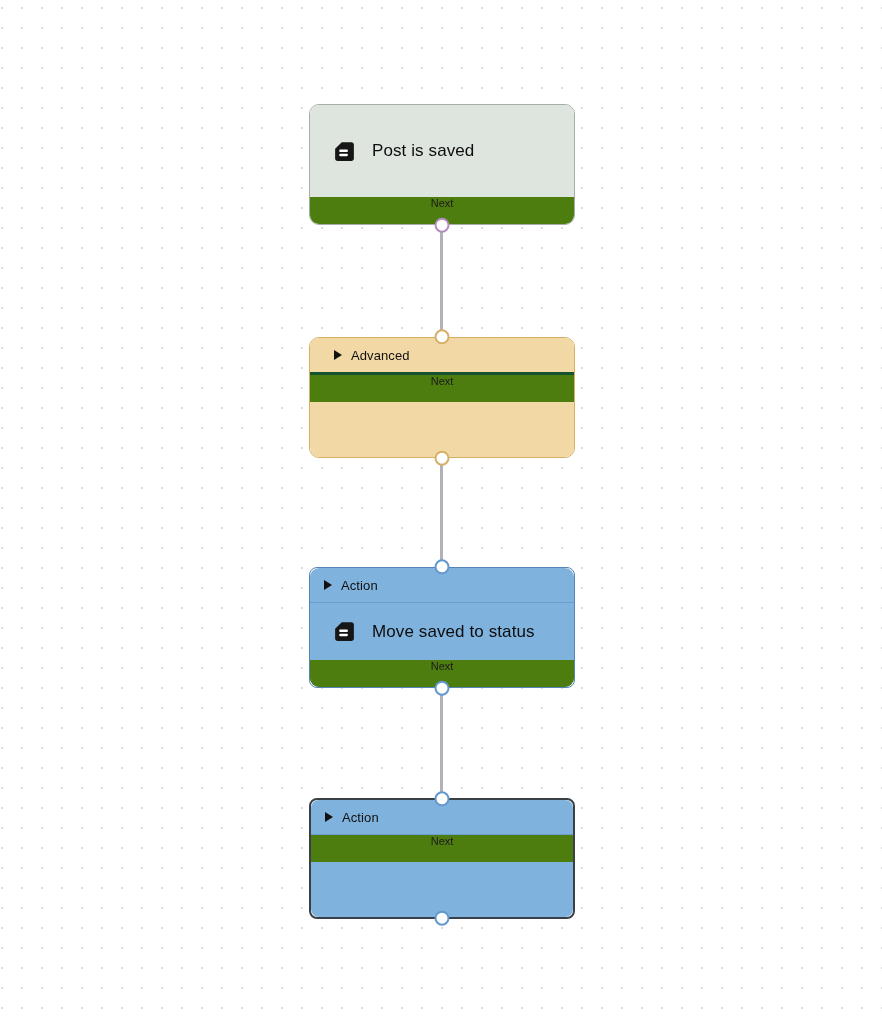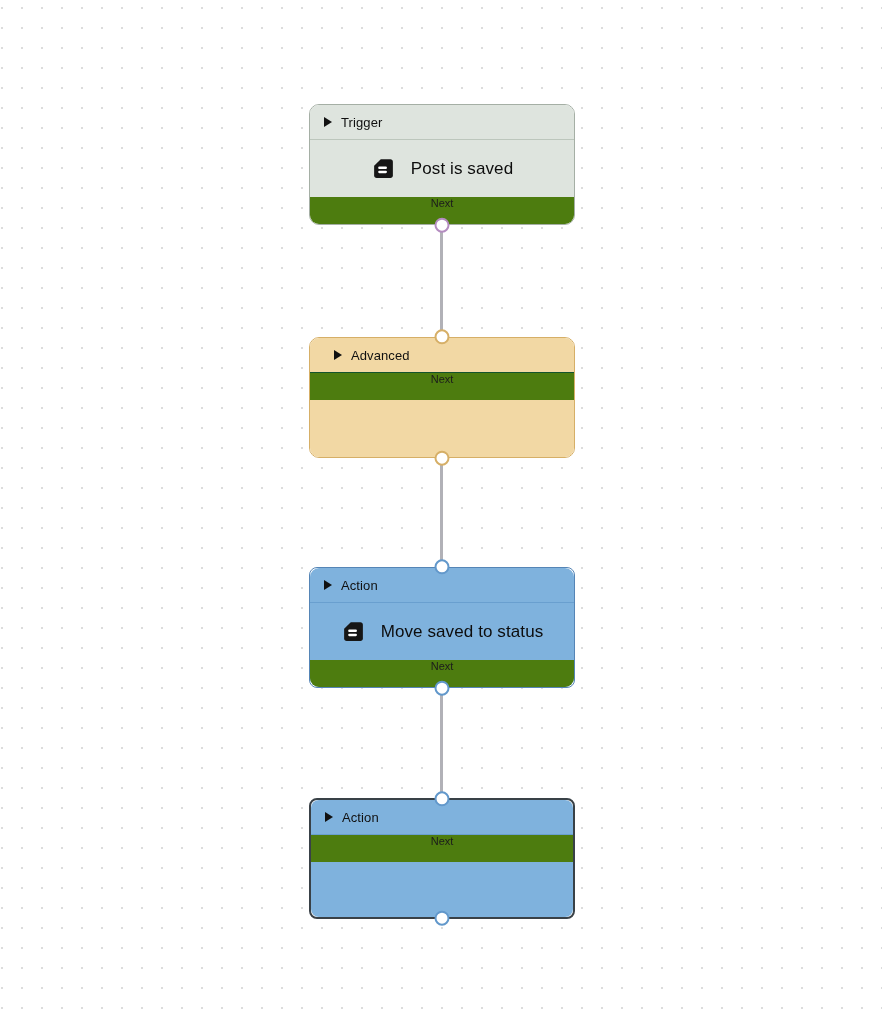--- a/index.html
+++ b/index.html
@@ -32,40 +32,40 @@
   .node-inner{
     position:absolute;inset:0;border-radius:9px;overflow:hidden;
     display:flex;flex-direction:column;
   }
   .node--trigger{border-color:#a5afa5;}
   .node--trigger .node-inner{background:#dee4de;}
   .node--trigger .node-header{border-bottom:1px solid #bcc6bc;}
   .node--trigger .handle{border-color:#b48cc0;}
   .node--advanced{border-color:#d6af67;}
   .node--advanced .node-inner{background:#f2d8a4;}
-  .node--advanced .node-header{border-bottom:1px solid #14532d;padding-left:24px;}
+  .node--advanced .node-header{border-bottom:3px solid #14532d;padding-left:24px;}
   .node--advanced .handle{border-color:#d6af67;}
   .node--action{border-color:#5585b6;border-radius:8px;}
   .node--action .node-inner{background:#7fb2dd;}
   .node--action .node-header{border-bottom:1px solid #699fcf;}
   .node--action .handle{border-color:#6298cb;}
   .node--selected{border-color:#394147;border-width:2px;}
   .node--selected .node-inner{border-radius:8px;}
 
   .node-header{
     height:34px;flex:none;display:flex;align-items:center;
     padding:0 14px;gap:9px;
   }
   .tri{
     width:0;height:0;flex:none;
     border-left:8px solid #111;border-top:5px solid transparent;border-bottom:5px solid transparent;
   }
   .node-category{font-size:13px;font-weight:500;letter-spacing:.1px;color:#101010;}
   .node-main{
-    flex:1;display:flex;align-items:center;padding:0 22px;gap:15px;justify-content:center;
+    flex:1;display:flex;align-items:center;padding:0 22px;gap:15px;
   }
   .node-icon{width:25px;height:25px;flex:none;display:block;}
   .node-title{font-size:17px;font-weight:500;letter-spacing:.1px;color:#0d0d0d;white-space:nowrap;}
   .node-footer{
     height:27px;flex:none;background:#4d7c0f;
     display:flex;justify-content:center;
   }
   .next-label{font-size:11px;font-weight:500;color:#1c1c1c;}
   
   .handle{
@@ -79,24 +79,20 @@
 <body>
 
 <div class="canvas">
 
   <div class="edge edge-1"></div>
   <div class="edge edge-2"></div>
   <div class="edge edge-3"></div>
 
   <div class="node node--trigger" style="top:104px">
     <div class="node-inner">
-      <div class="node-header">
-        <span class="tri"></span>
-        <span class="node-category">Trigger</span>
-      </div>
       <div class="node-main">
         <svg class="node-icon" viewBox="0 0 24 24">
           <path d="M9.4 3 H18.6 C20 3 21 4 21 5.4 V18.6 C21 20 20 21 18.6 21 H5.4 C4 21 3 20 3 18.6 V9.4 Z" fill="#161616"></path>
           <rect x="6.9" y="10.1" width="8.4" height="2.4" rx="1.1" fill="#ffffff"></rect>
           <rect x="6.9" y="14.1" width="8.4" height="2.4" rx="1.1" fill="#ffffff"></rect>
         </svg>
         <span class="node-title">Post is saved</span>
       </div>
       <div class="node-footer">
         <span class="next-label">Next</span>

